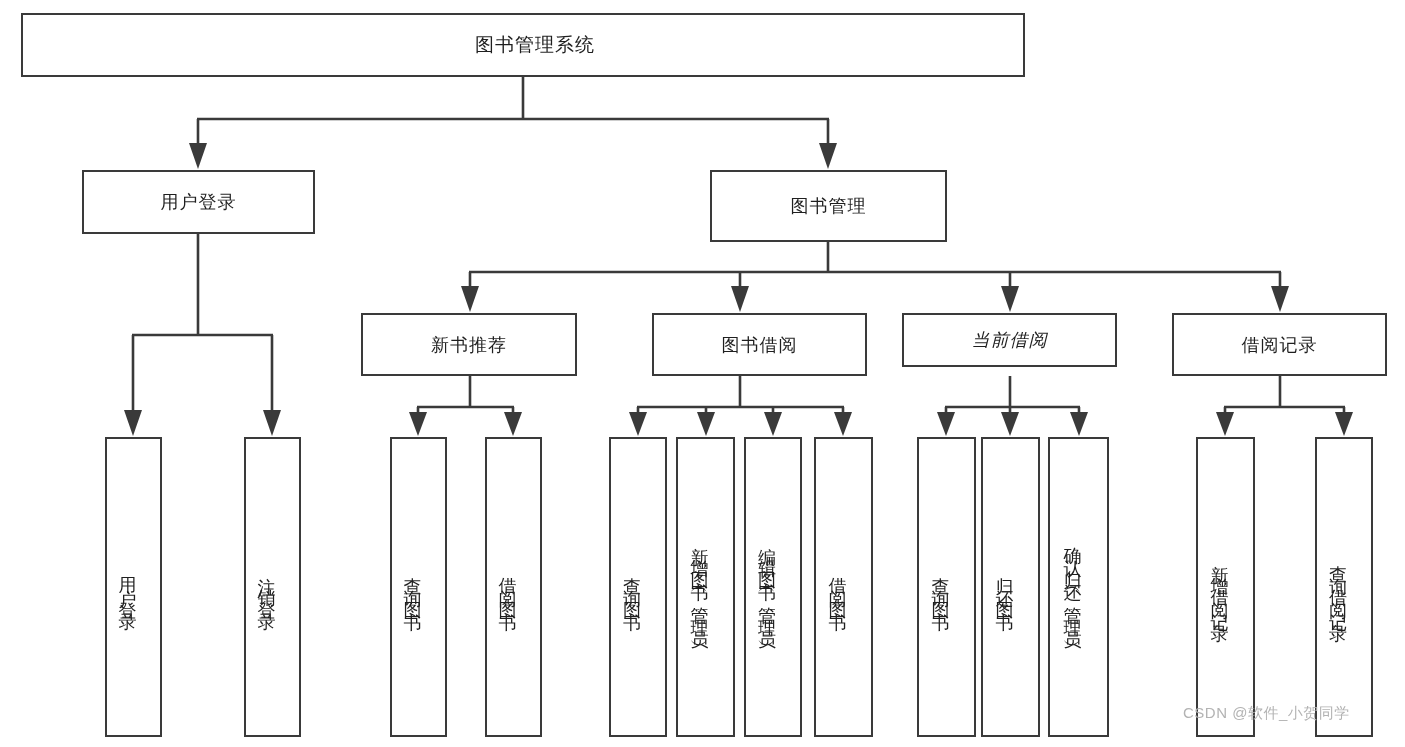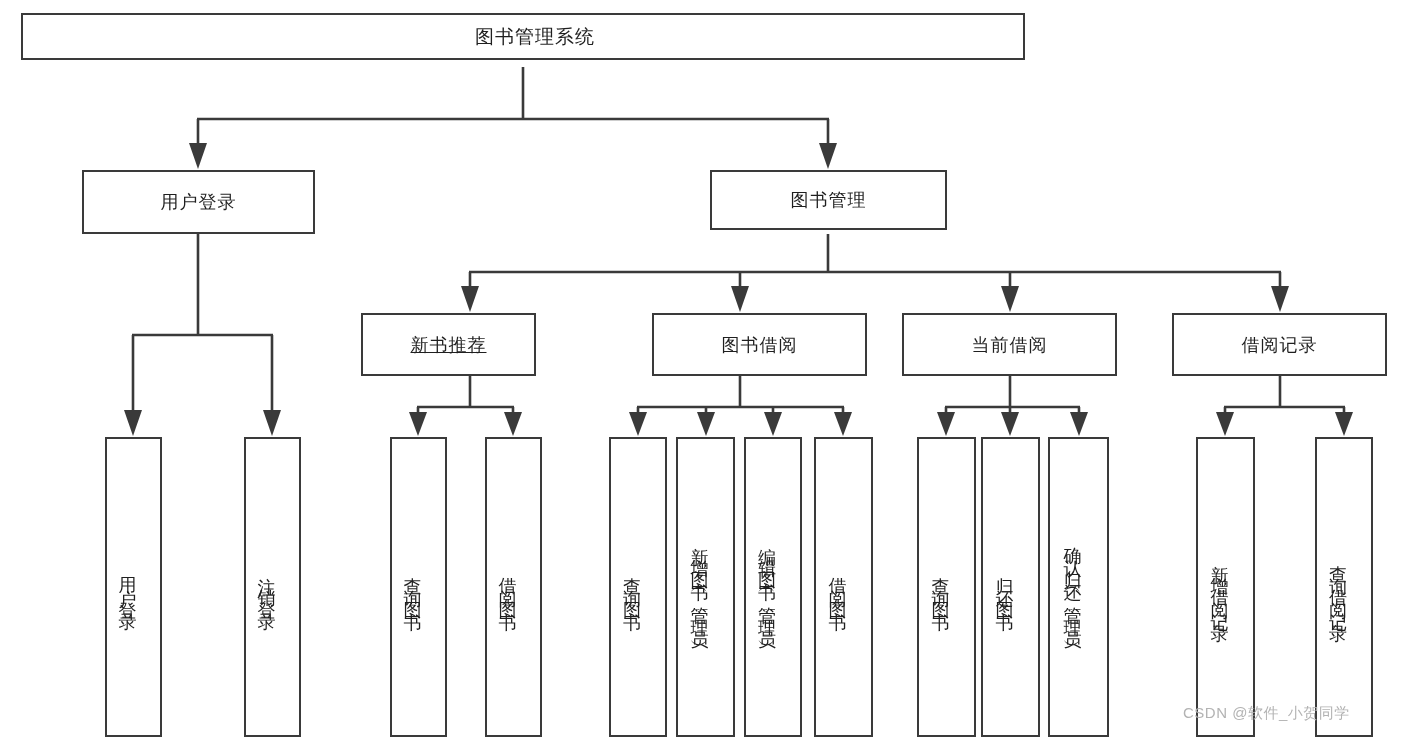--- a/index.html
+++ b/index.html
@@ -90,28 +90,28 @@
       <polygon points="1001,412 1019,412 1010,436"></polygon>
       <polygon points="1070,412 1088,412 1079,436"></polygon>
     </g>
     <g>
       <path d="M1280 376 V408 M1224 407 H1345 M1225 407 V414 M1344 407 V414"></path>
       <polygon points="1216,412 1234,412 1225,436"></polygon>
       <polygon points="1335,412 1353,412 1344,436"></polygon>
     </g>
   </svg>
 
-  <div class="node hbox rootbox" style="left:21px;top:13px;width:1004px;height:47px;padding-left:24px;">图书管理系统</div>
+  <div class="node hbox rootbox" style="left:21px;top:13px;width:1004px;height:64px;padding-left:24px;">图书管理系统</div>
 
   <div class="node hbox" style="left:82px;top:170px;width:233px;height:64px;">用户登录</div>
-  <div class="node hbox" style="left:710px;top:170px;width:237px;height:60px;">图书管理</div>
+  <div class="node hbox" style="left:710px;top:170px;width:237px;height:72px;">图书管理</div>
 
-  <div class="node hbox" style="left:361px;top:313px;width:175px;height:63px;text-decoration:underline;">新书推荐</div>
+  <div class="node hbox" style="left:361px;top:313px;width:216px;height:63px;">新书推荐</div>
   <div class="node hbox" style="left:652px;top:313px;width:215px;height:63px;">图书借阅</div>
-  <div class="node hbox" style="left:902px;top:313px;width:215px;height:63px;">当前借阅</div>
+  <div class="node hbox" style="left:902px;top:313px;width:215px;height:54px;font-style:italic;">当前借阅</div>
   <div class="node hbox" style="left:1172px;top:313px;width:215px;height:63px;text-align:center;">借阅记录</div>
 
   <div class="node vbox" style="left:105px;top:437px;width:57px;height:300px;">用户登录</div>
   <div class="node vbox" style="left:244px;top:437px;width:57px;height:300px;">注销登录</div>
 
   <div class="node vbox" style="left:390px;top:437px;width:57px;height:300px;">查询图书</div>
   <div class="node vbox" style="left:485px;top:437px;width:57px;height:300px;">借阅图书</div>
 
   <div class="node vbox" style="left:609px;top:437px;width:58px;height:300px;">查询图书</div>
   <div class="node vbox" style="left:676px;top:437px;width:59px;height:300px;">新增图书（管理员）</div>

